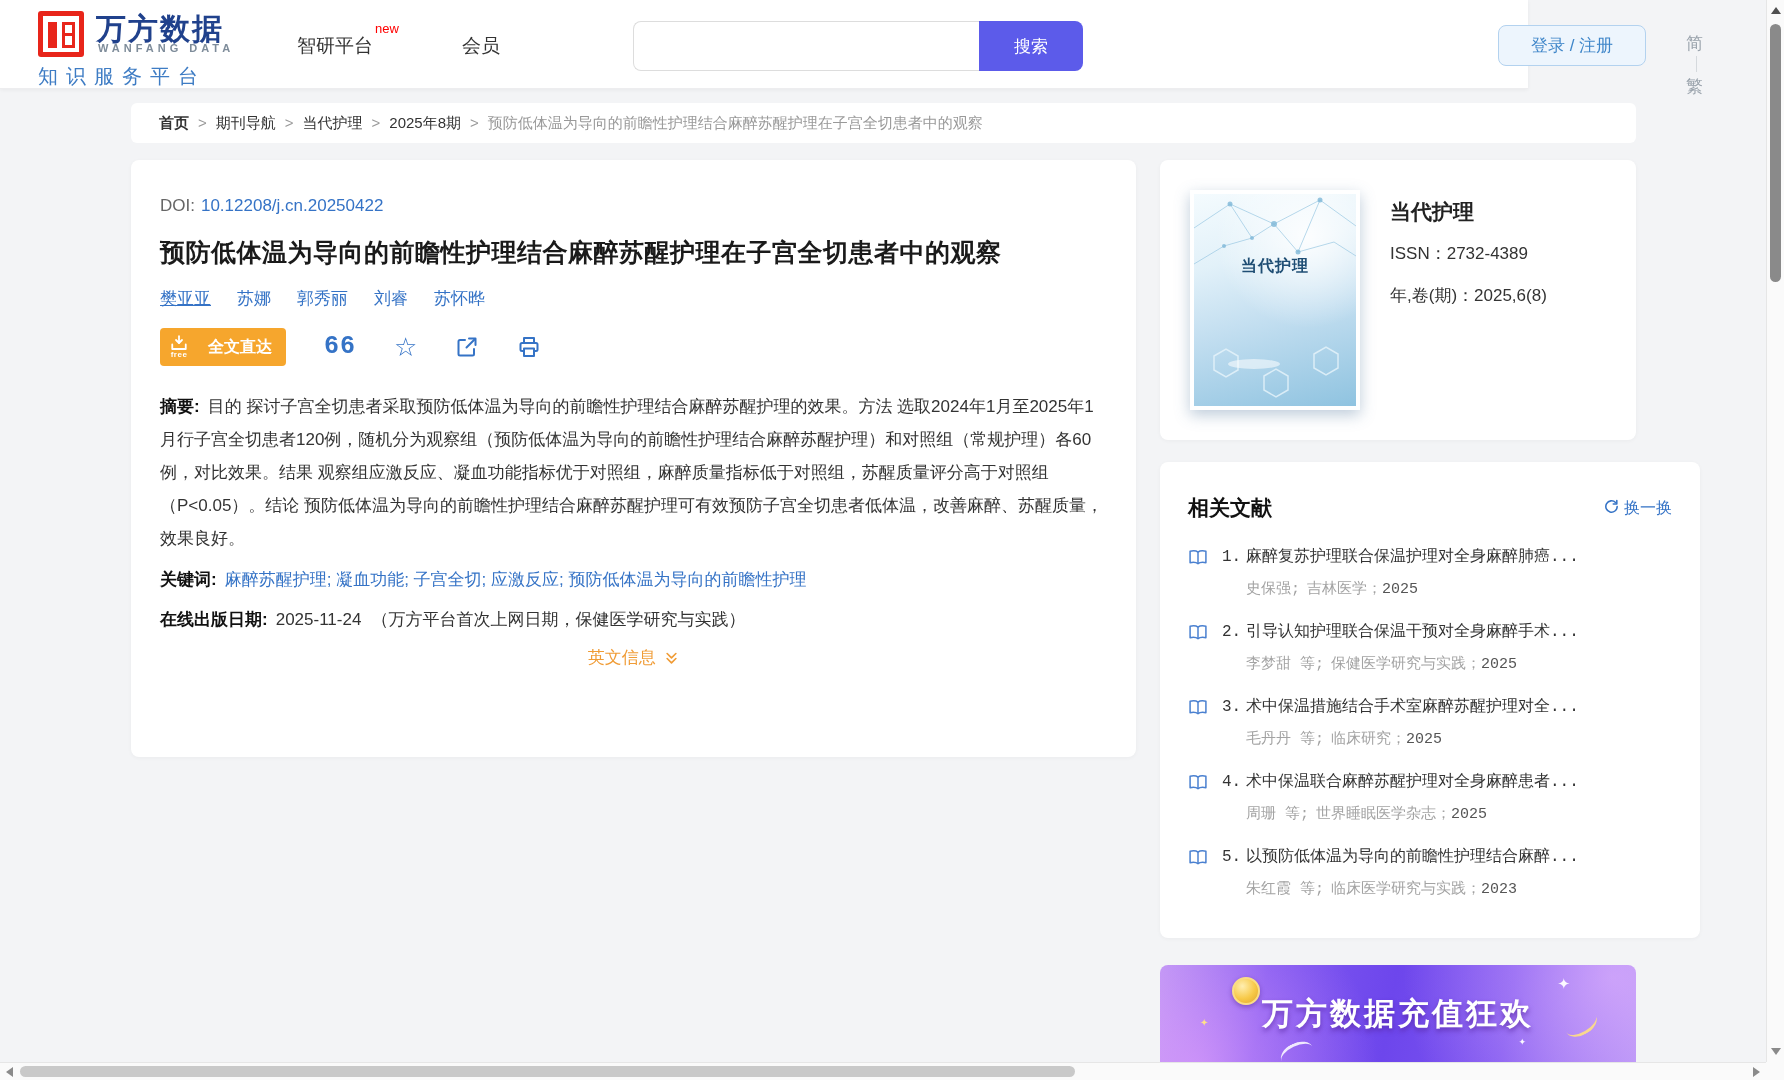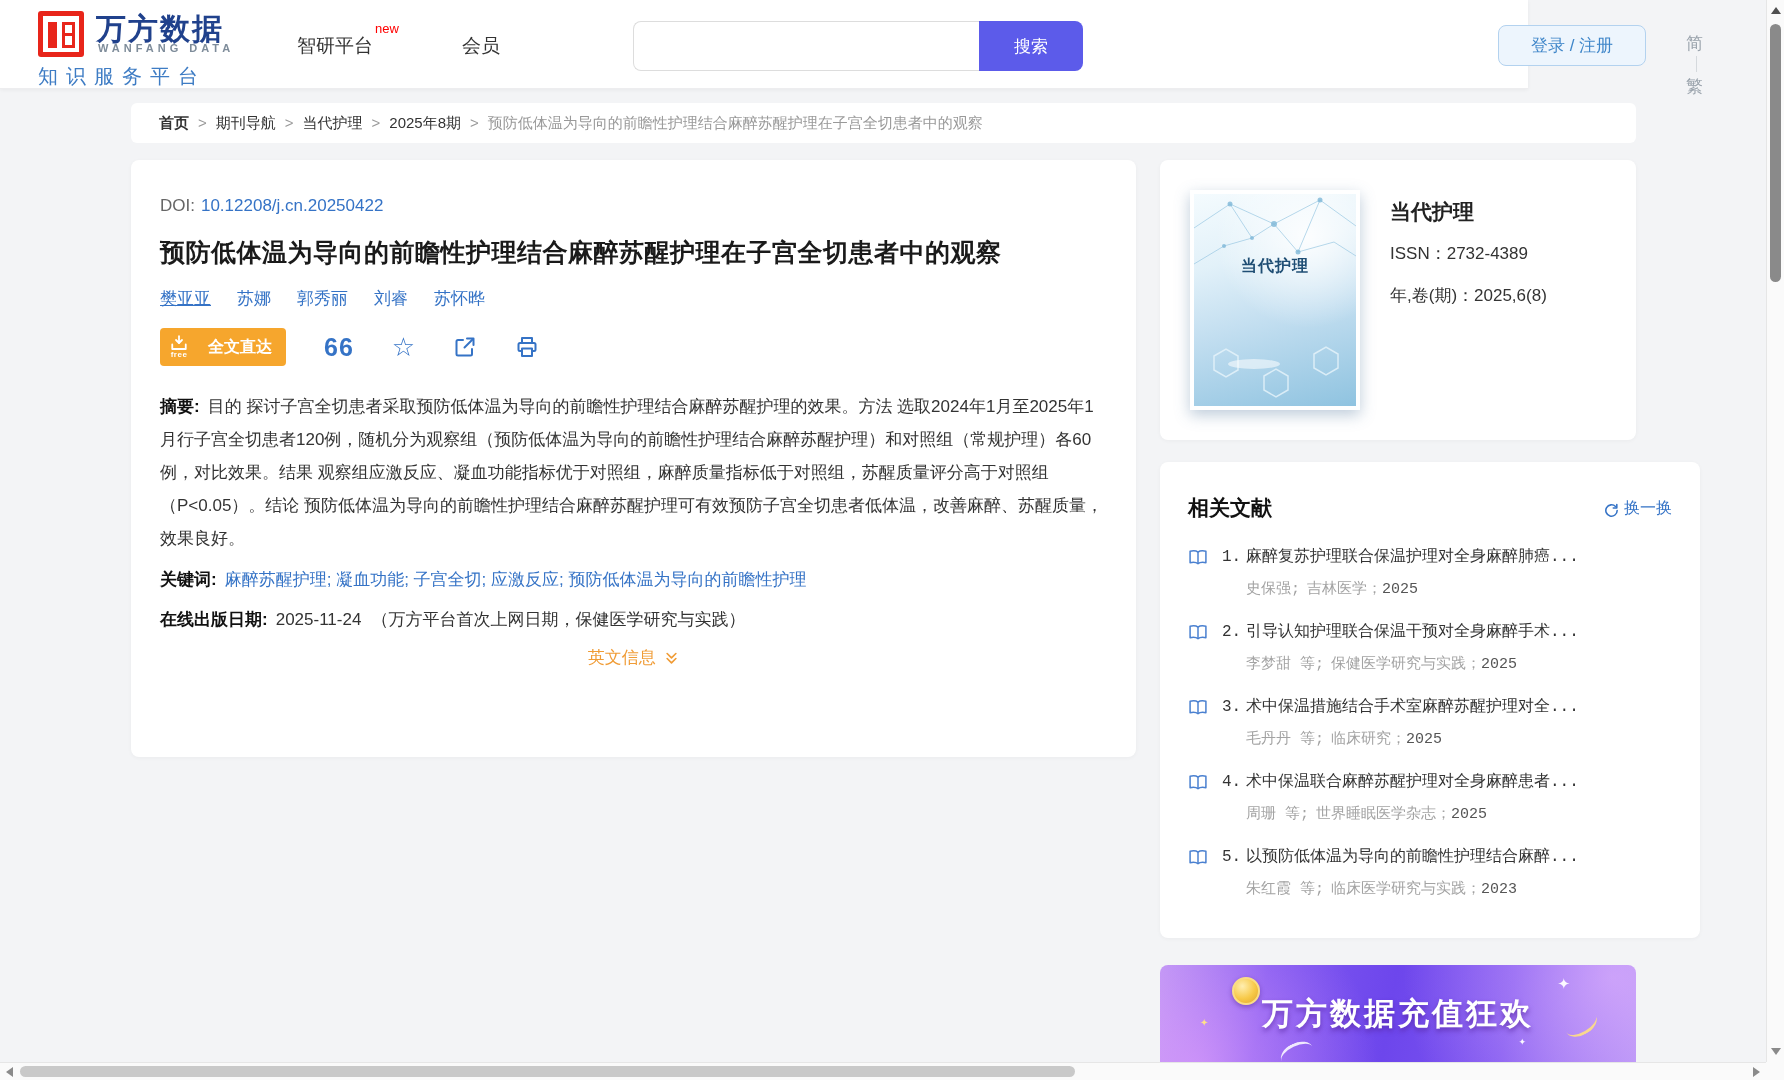--- a/index.html
+++ b/index.html
@@ -73,21 +73,21 @@
   .affiliations { margin-top:12px; font-size:17px; color:#3573c6; line-height:37px; cursor:pointer; }
   .actions { margin-top:18px; display:flex; align-items:center; }
   .fulltext-btn {
     height:38px; background:#f6a62d; border:none; border-radius:4px;
     color:#fff; font-size:16px; padding:0 14px 0 10px; cursor:pointer;
     display:flex; align-items:center; gap:20px; font-weight:bold;
   }
   .ft-ico { display:flex; flex-direction:column; align-items:center; line-height:1; }
   .ft-ico i { font-style:normal; font-size:8px; letter-spacing:.5px; }
   .act { margin-left:38px; color:#3573c6; cursor:pointer; display:inline-flex; align-items:center; }
-  .act.quote { font-family:Liberation Sans, sans-serif; font-weight:bold; font-size:25px; letter-spacing:1px; line-height:20px; }
+  .act.quote { font-family:Liberation Mono, monospace; font-weight:bold; font-size:25px; letter-spacing:1px; line-height:20px; }
   .act.star { font-size:26px; line-height:22px; }
   .abstract { margin-top:24px; font-size:17px; line-height:33px; color:#333; }
   .abstract b, .keywords b, .pubdate b { color:#111; margin-right:8px; }
   .keywords { margin-top:10px; font-size:17px; line-height:30px; }
   .keywords a { color:#3573c6; }
   .keywords a:not(:last-child)::after { content:"; "; color:#3573c6; }
   .pubdate { margin-top:13px; font-size:17px; color:#333; }
   .pubdate .pd-note { margin-left:10px; }
   .en-info { margin-top:15px; text-align:center; color:#f09c36; font-size:17px; cursor:pointer; }
   .en-info svg { vertical-align:-3px; margin-left:4px; }
@@ -113,21 +113,21 @@
 
   
   .related-card {
     position:absolute; left:1160px; top:462px; width:540px; height:476px;
     background:#fff; border-radius:8px; padding:32px 28px 0 28px;
     box-shadow:0 1px 4px rgba(0,0,0,.04);
     font-family:Liberation Mono, monospace;
   }
   .related-head { display:flex; justify-content:space-between; align-items:center; }
   .related-title { font-size:21px; font-weight:bold; color:#111; }
-  .refresh { color:#3573c6; font-size:16px; cursor:pointer; display:flex; align-items:flex-end; gap:4px; }
+  .refresh { color:#3573c6; font-size:16px; cursor:pointer; display:flex; align-items:flex-start; gap:4px; }
   .rel-list { margin-top:24px; }
   .rel-item { height:75px; }
   .rel-row1 { display:flex; align-items:center; }
   .book-ico { flex:0 0 auto; display:flex; }
   .rel-num { margin-left:14px; font-size:16px; color:#333; width:24px; }
   .rel-title {
     font-size:16px; color:#333; white-space:nowrap; overflow:hidden;
     text-overflow:ellipsis; max-width:360px; cursor:pointer;
   }
   .rel-meta { margin-left:58px; margin-top:12px; font-size:15px; color:#a3a3a3; white-space:nowrap; }

